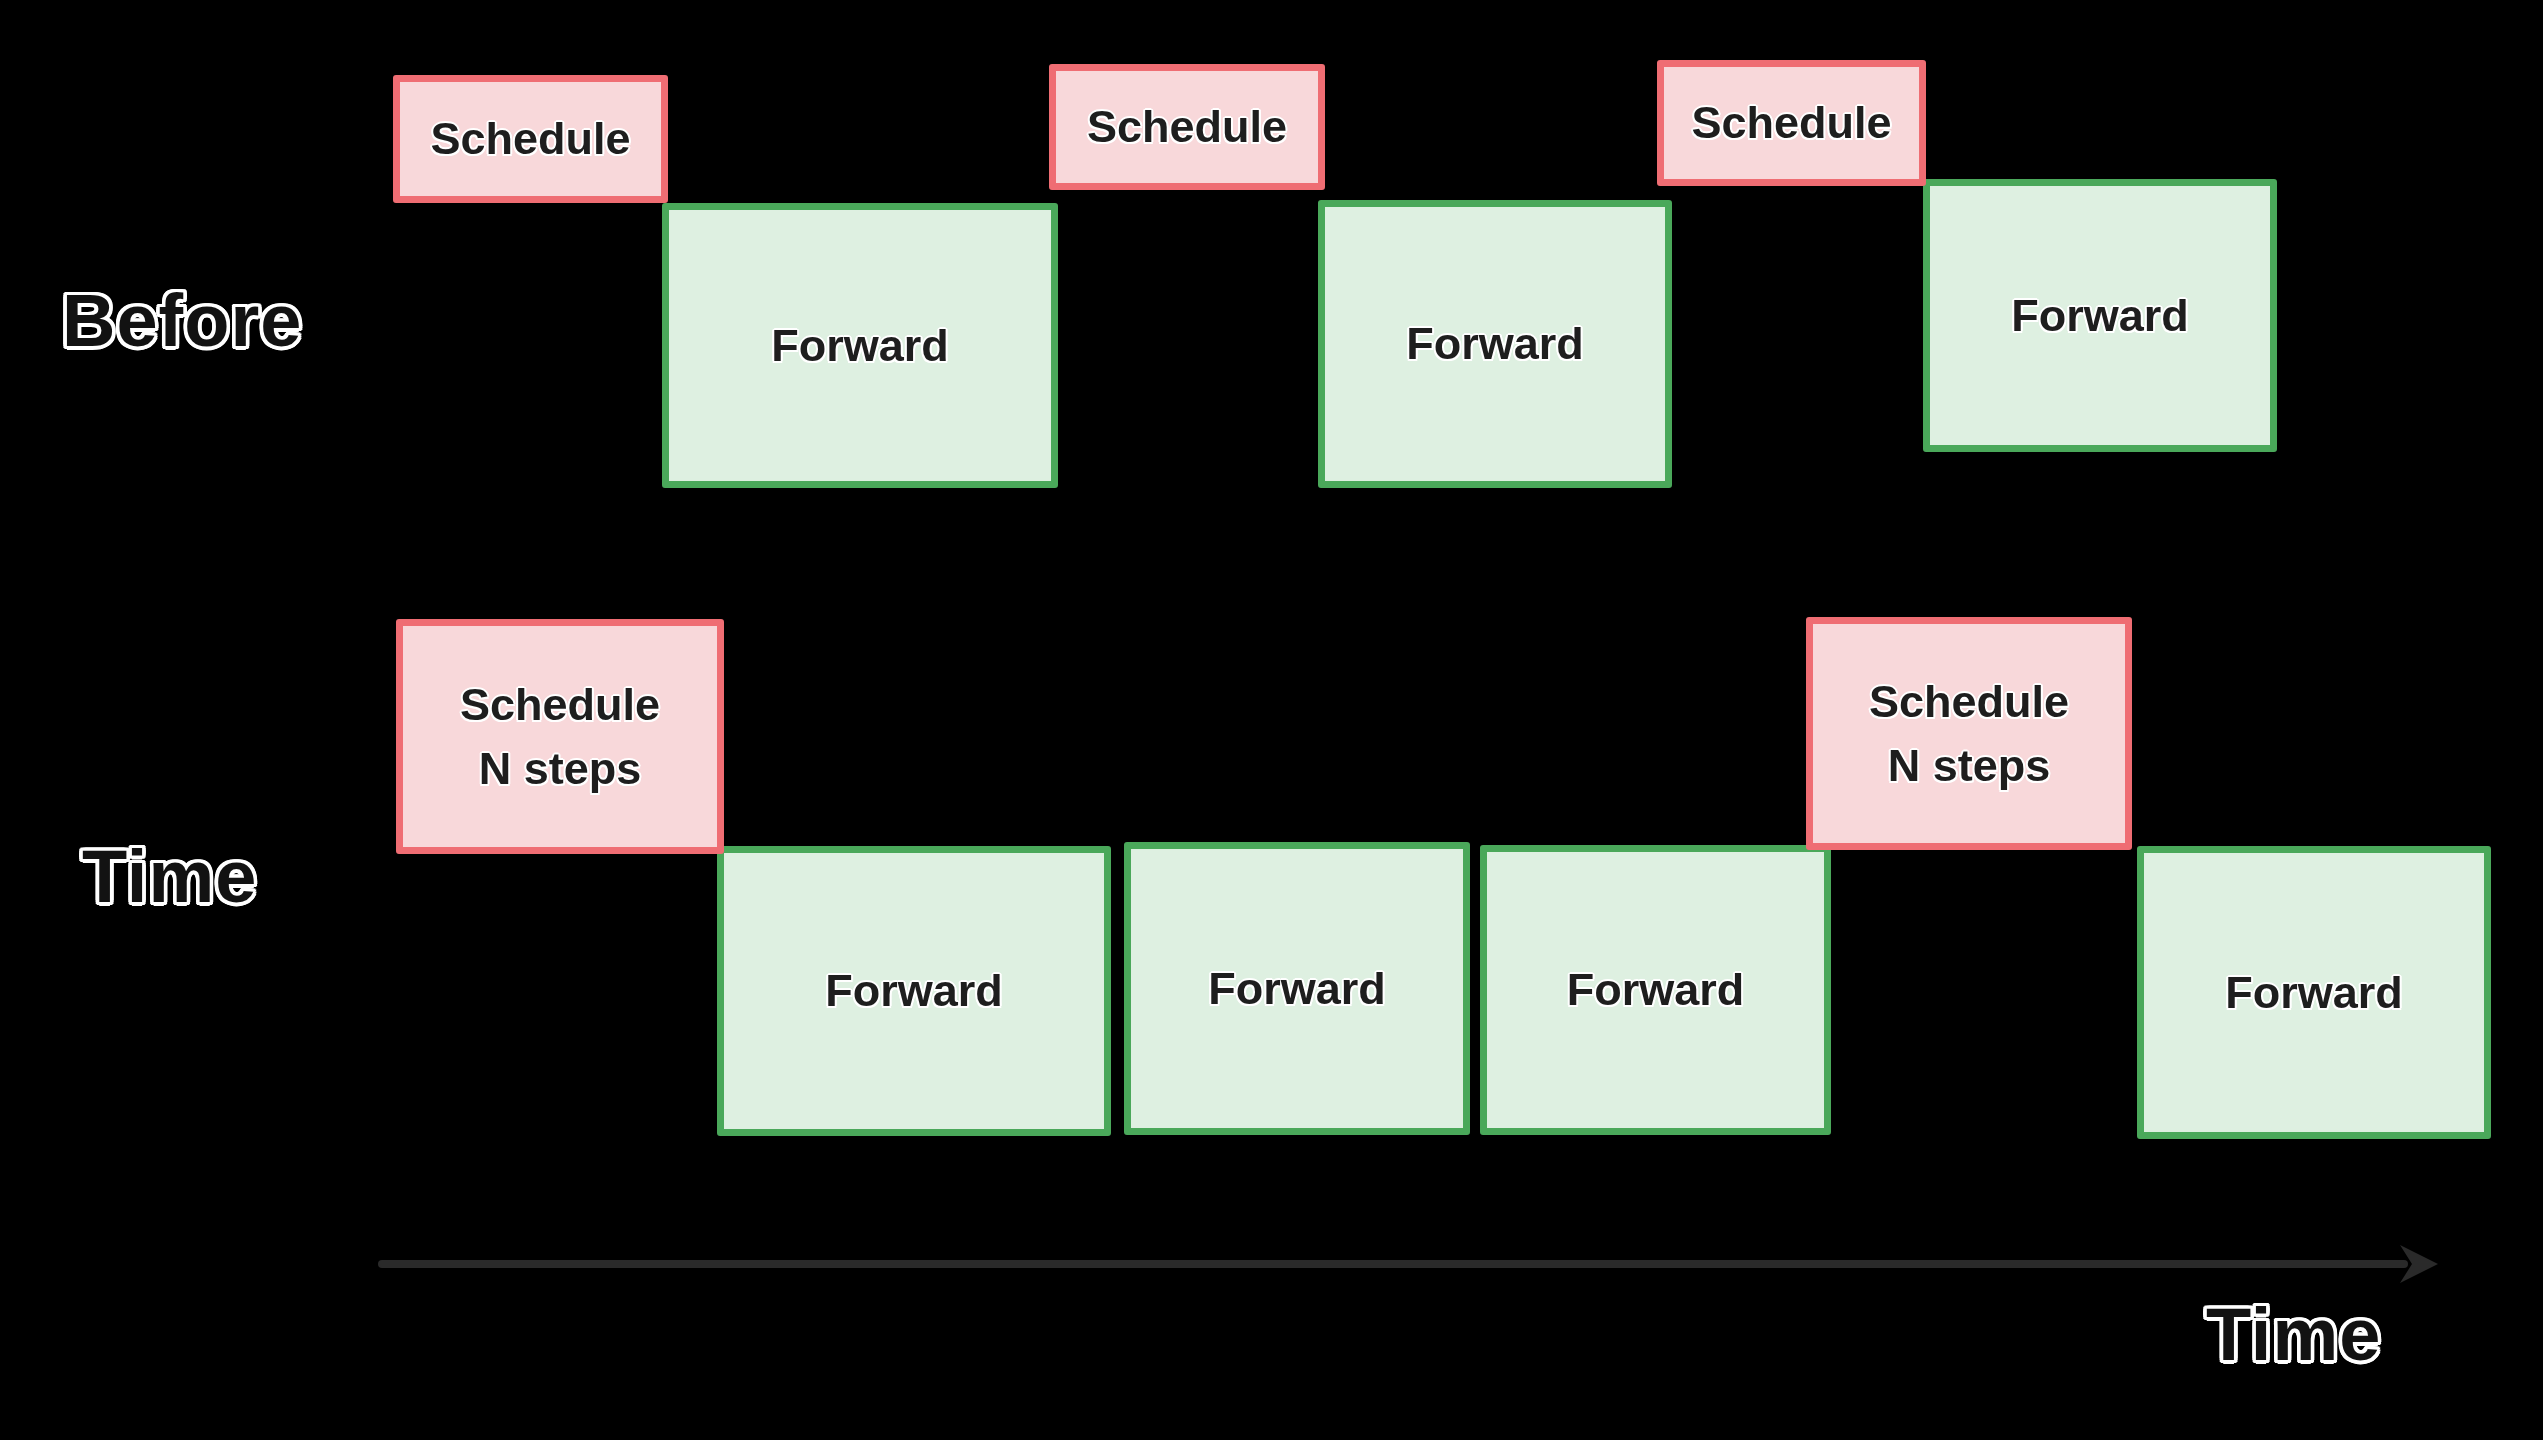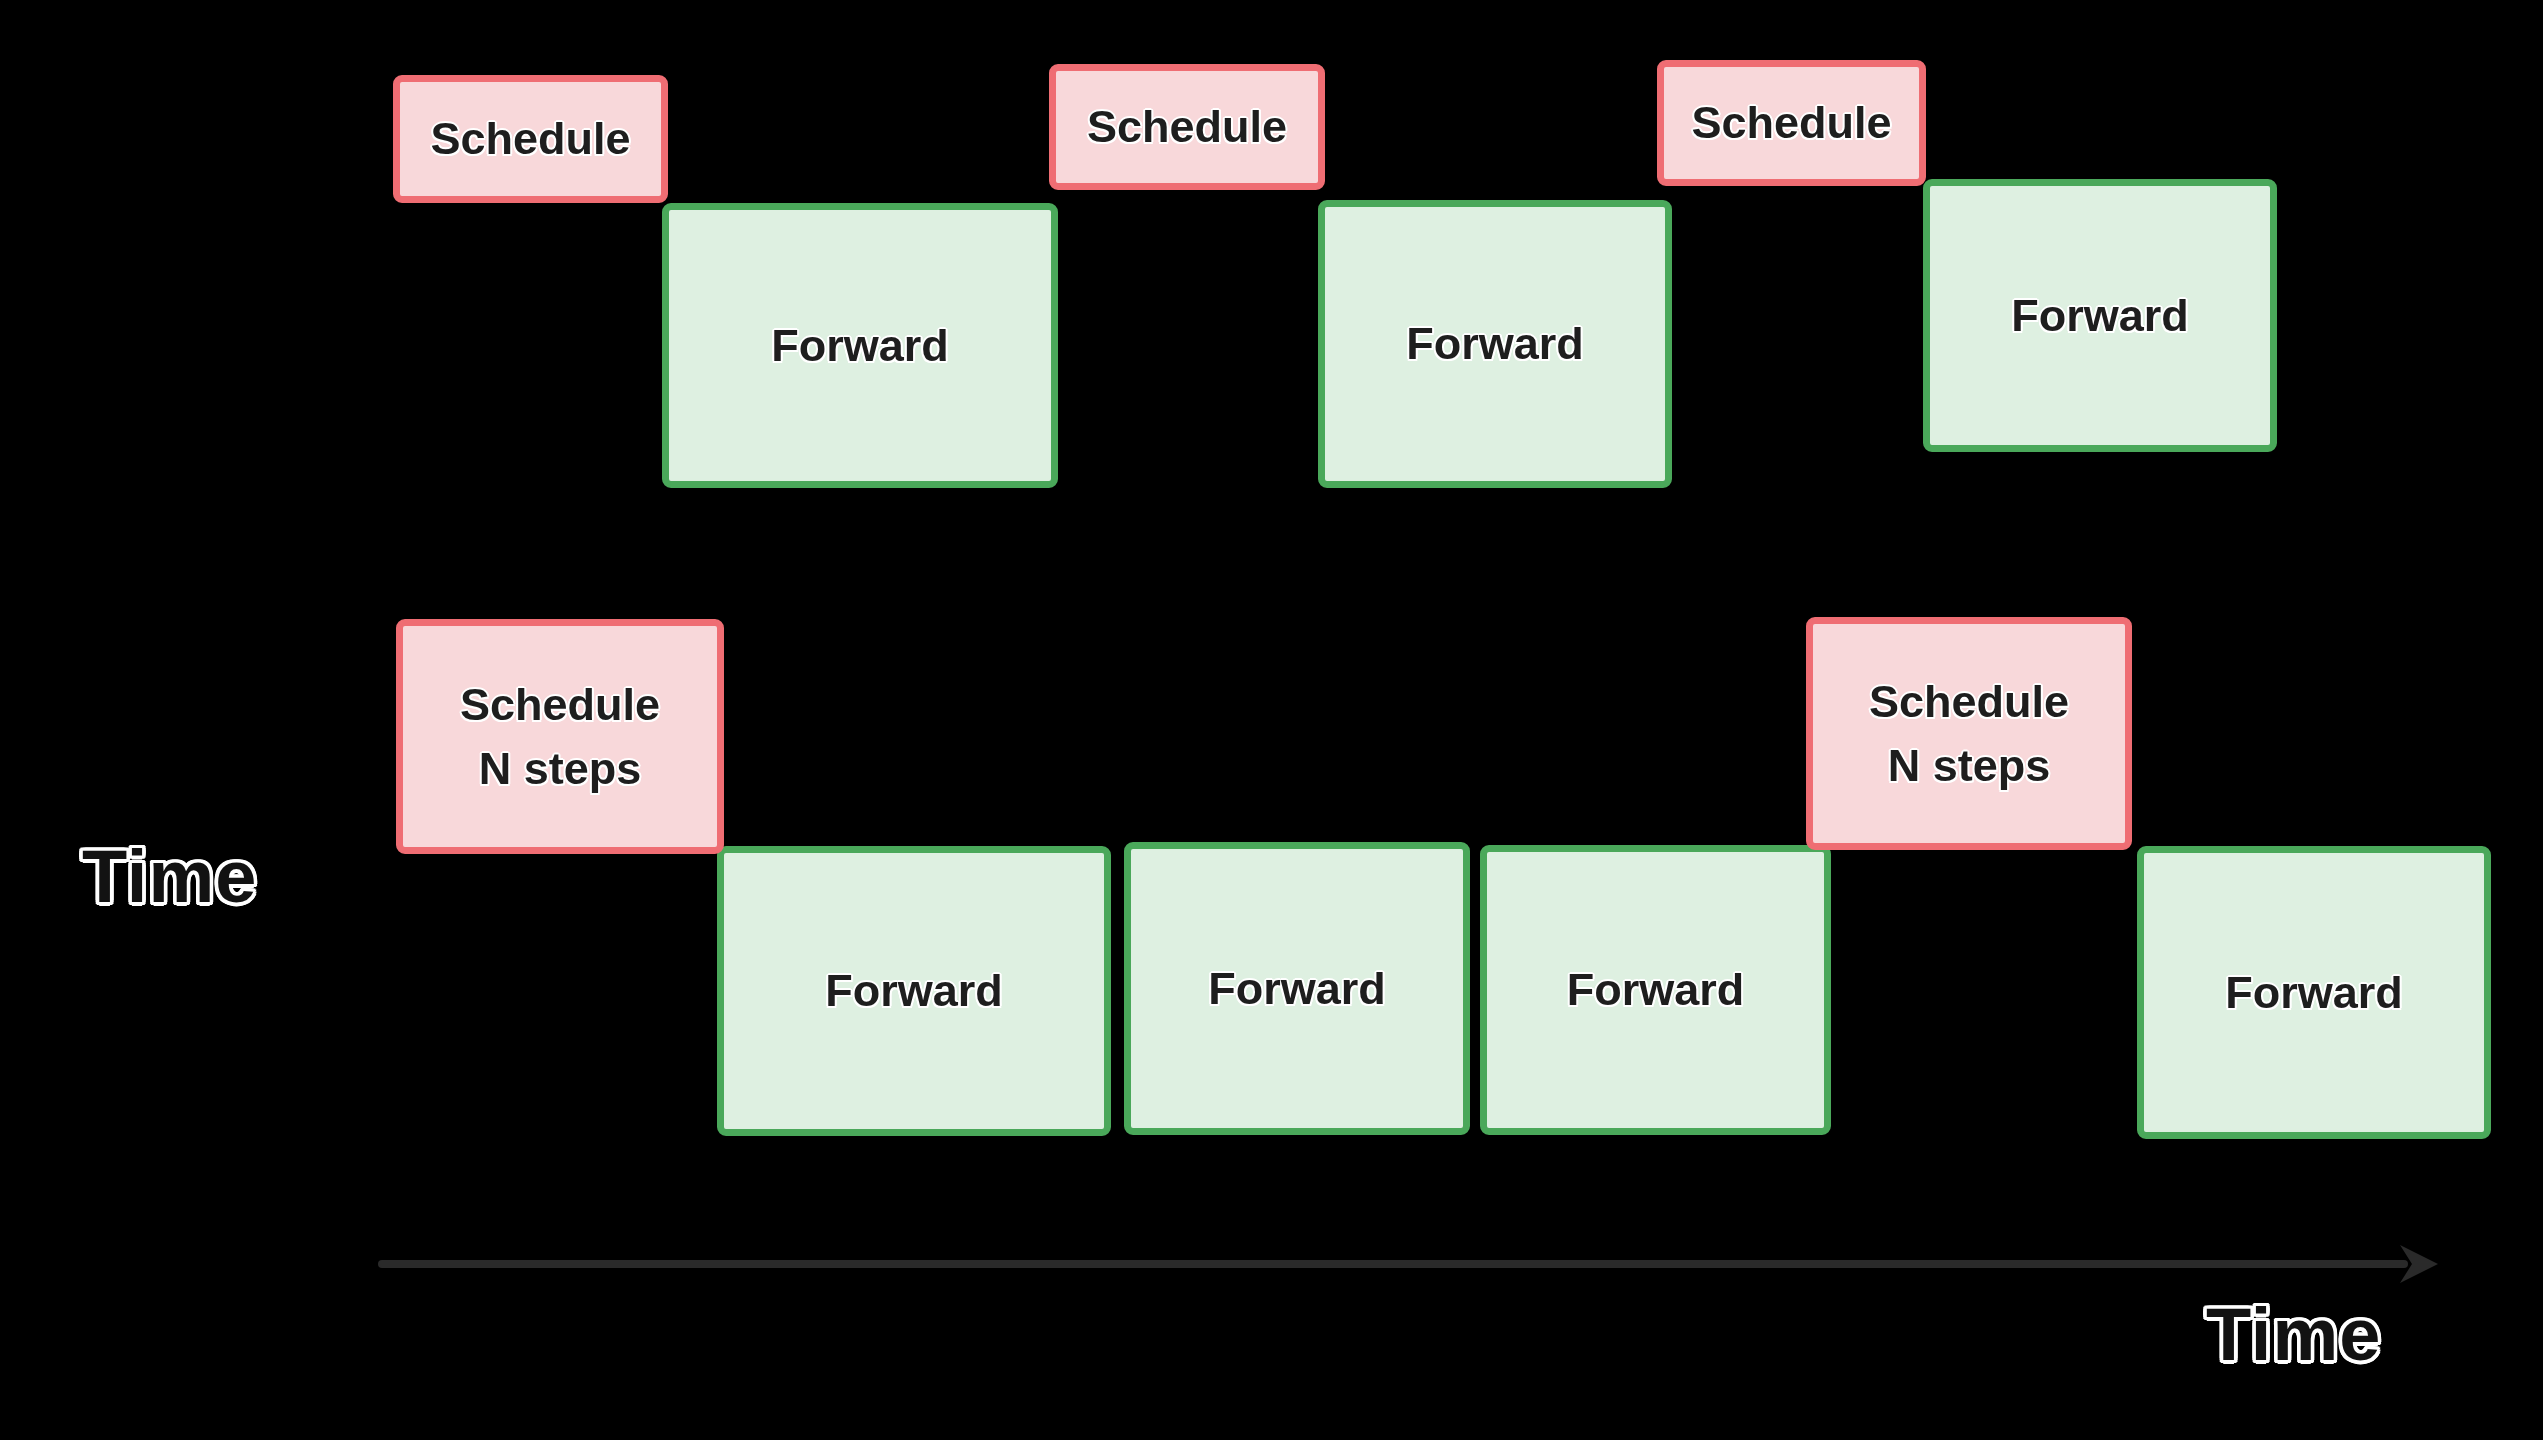--- a/index.html
+++ b/index.html
@@ -17,21 +17,21 @@
     position: relative;
     width: 2543px;
     height: 1440px;
     background: var(--bg, #000000);
     overflow: hidden;
   }
   
   .box {
     position: absolute;
     box-sizing: border-box;
-    border-radius: 9px;
+    border-radius: 3px;
     display: flex;
     flex-direction: column;
     align-items: center;
     justify-content: center;
     font-weight: 700;
     font-size: 45px;
     line-height: 1.42;
     text-align: left;
     white-space: nowrap;
   }
@@ -83,20 +83,21 @@
     height: 1440px;
     z-index: 4;
     pointer-events: none;
   }
 </style>
 </head>
 <body>
 
 <div class="stage" style="--bg: #000000; --schedule-fill: #f8d8da; --schedule-border: #ef6d73; --forward-fill: #def0e1; --forward-border: #4aa85a; --box-text: #1e1e1e; --label-text: #121212;">
 
+  <div class="big-label" style="left: 62px; top: 282px;">Before</div>
   <div class="big-label" style="left: 82px; top: 838px;">Time</div>
 
   <div id="boxes-layer">
       <div class="box schedule" style="left: 393px; top: 75px; width: 275px; height: 128px;">
         <div class="box-line">Schedule</div>
       </div>
       <div class="box forward" style="left: 662px; top: 203px; width: 396px; height: 285px;">
         <div class="box-line">Forward</div>
       </div>
       <div class="box schedule" style="left: 1049px; top: 64px; width: 276px; height: 126px;">

